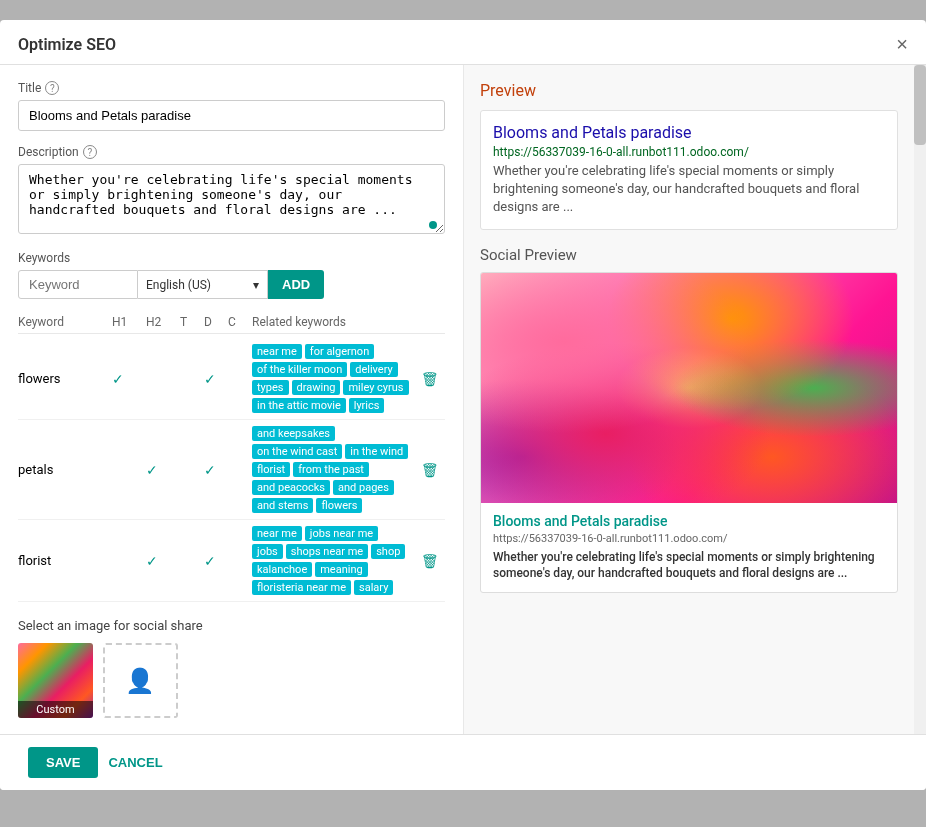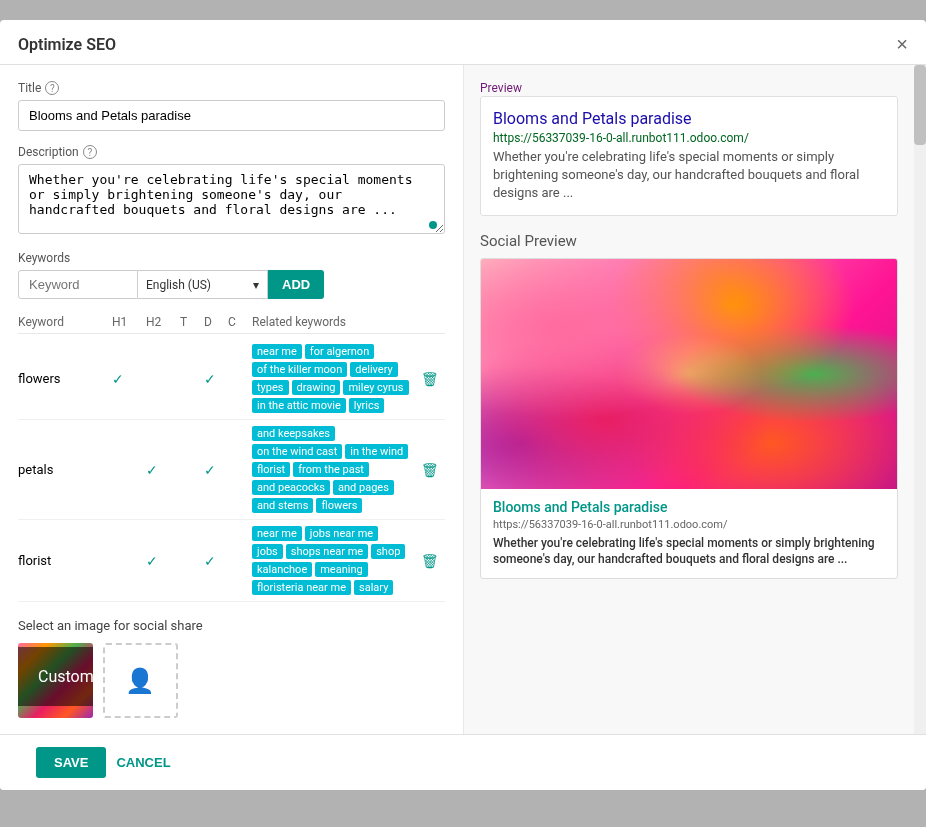--- a/index.html
+++ b/index.html
@@ -39,26 +39,26 @@
     .kw-row { display: grid; grid-template-columns: 90px 30px 30px 20px 20px 20px auto 30px; gap: 4px; align-items: center; padding: 6px 0; border-bottom: 1px solid #f0f0f0; }
     .check-icon { color: #009688; font-size: 14px; }
     .tags-cell { display: flex; flex-wrap: wrap; gap: 3px; }
     .tag { background: #00bcd4; color: #fff; border-radius: 2px; padding: 1px 5px; font-size: 11px; white-space: nowrap; }
     .del-icon { color: #009688; cursor: pointer; font-size: 14px; display: flex; justify-content: center; }
     
     .social-image-section { margin-top: 16px; }
     .section-label { font-size: 13px; color: #444; margin-bottom: 10px; }
     .image-options { display: flex; gap: 10px; }
     .image-thumb { width: 75px; height: 75px; border-radius: 3px; overflow: hidden; position: relative; cursor: pointer; }
-    .image-label { position: absolute; bottom: 12px; left: 0; right: 0; background: rgba(0,0,0,0.55); color: #fff; font-size: 16px; text-align: center; padding: 20px; }
+    .image-label { position: absolute; bottom: 0; left: 0; right: 0; background: rgba(0,0,0,0.55); color: #fff; font-size: 11px; text-align: center; padding: 2px; }
     .image-placeholder { width: 75px; height: 75px; border: 2px dashed #ccc; border-radius: 3px; display: flex; align-items: center; justify-content: center; cursor: pointer; }
     .placeholder-icon { font-size: 24px; color: #bbb; }
     
     
-    .preview-label { font-size: 12px; color: #701a75; margin-bottom: 1px; }
+    .preview-label { font-size: 16px; color: #c2410c; margin-bottom: 10px; }
     .seo-preview { background: #fff; border: 1px solid #e0e0e0; border-radius: 3px; padding: 12px; margin-bottom: 16px; }
     .seo-title { color: #1a0dab; font-size: 16px; font-weight: normal; margin-bottom: 3px; }
     .seo-url { color: #006621; font-size: 12px; margin-bottom: 3px; }
     .seo-desc { color: #545454; font-size: 13px; line-height: 1.4; }
     
     .social-preview-label { font-size: 15px; color: #555; margin-bottom: 8px; }
     .social-preview-card { background: #fff; border: 1px solid #ddd; border-radius: 3px; overflow: hidden; }
     .social-img { width: 100%; height: 230px; object-fit: cover; background: linear-gradient(135deg, #ff9a9e, #fad0c4, #ffecd2, #a18cd1, #fbc2eb, #96fbc4, #f6d365); display: flex; align-items: center; justify-content: center; overflow: hidden; }
     .flower-mosaic { width: 100%; height: 100%; background: 
       radial-gradient(ellipse at 20% 30%, #ff6b9d 0%, transparent 40%),
@@ -68,21 +68,21 @@
       radial-gradient(ellipse at 70% 80%, #ff5722 0%, transparent 35%),
       radial-gradient(ellipse at 10% 80%, #9c27b0 0%, transparent 30%),
       radial-gradient(ellipse at 50% 50%, #fff176 0%, transparent 25%),
       linear-gradient(135deg, #ffb6c1, #ff69b4, #ff1493, #c71585);
     }
     .social-card-body { padding: 10px 12px; }
     .social-card-title { color: #009688; font-size: 14px; font-weight: 500; margin-bottom: 3px; }
     .social-card-url { color: #666; font-size: 11px; margin-bottom: 4px; }
     .social-card-desc { color: #333; font-size: 12px; line-height: 1.4; font-weight: 500; }
     
-    .modal-footer { display: flex; align-items: center; gap: 10px; padding: 12px 36px; border-top: 1px solid #e0e0e0; background: #fff; flex-shrink: 0; }
+    .modal-footer { display: flex; align-items: center; gap: 10px; padding: 12px 28px; border-top: 1px solid #e0e0e0; background: #fff; flex-shrink: 0; }
     .save-btn { background: #009688; color: #fff; border: none; padding: 8px 18px; font-size: 13px; font-weight: 600; cursor: pointer; border-radius: 3px; }
     .cancel-btn { background: none; border: none; color: #009688; font-size: 13px; cursor: pointer; font-weight: 600; }
 
     .main-content { display: flex; flex: 1; overflow: hidden; }
   </style>
 </head>
 <body>
 
 <div class="modal-overlay">
   <div class="modal">

